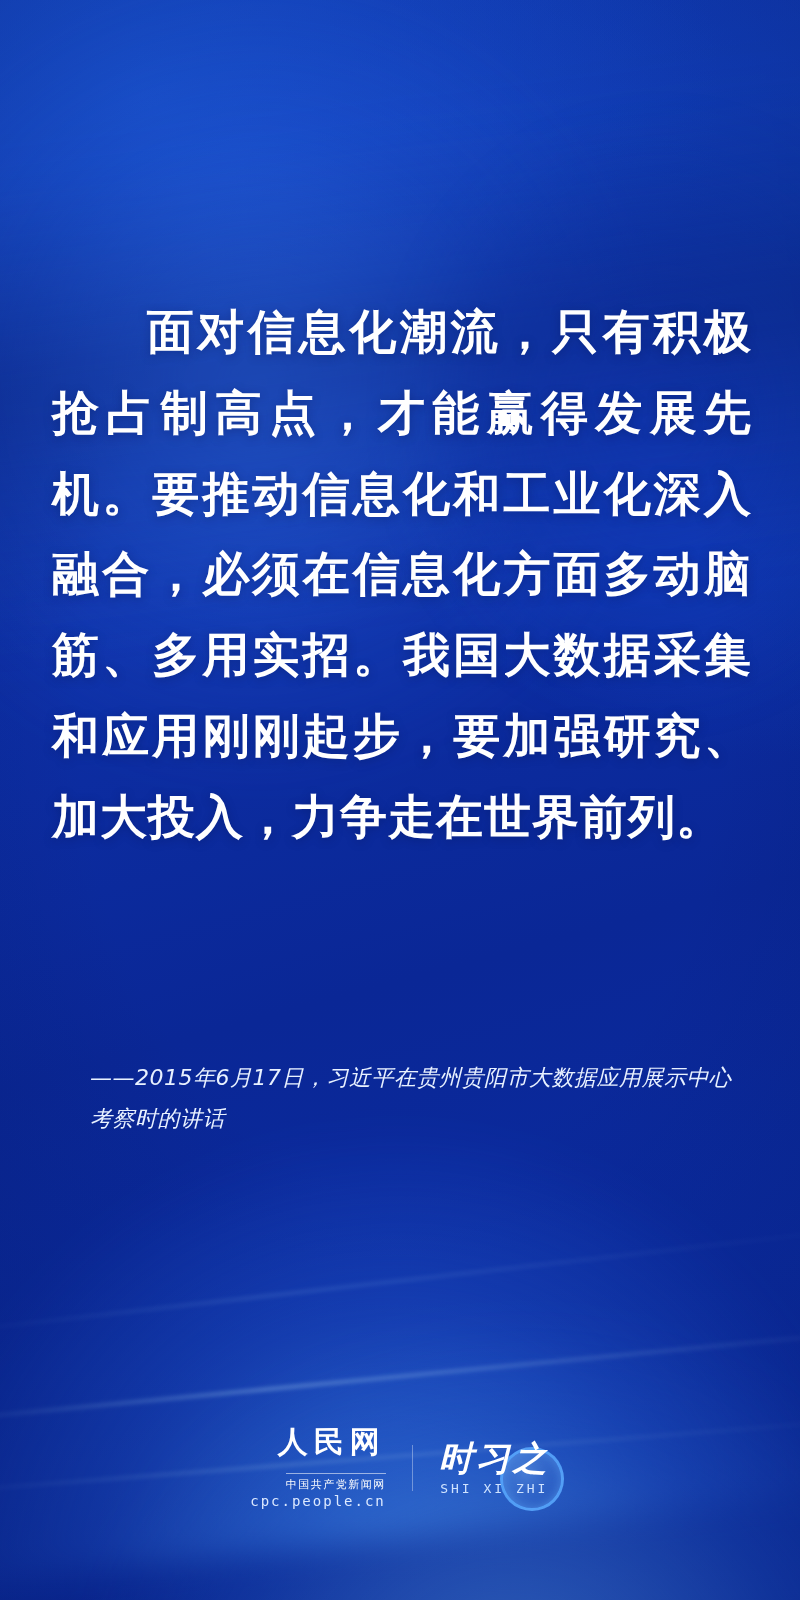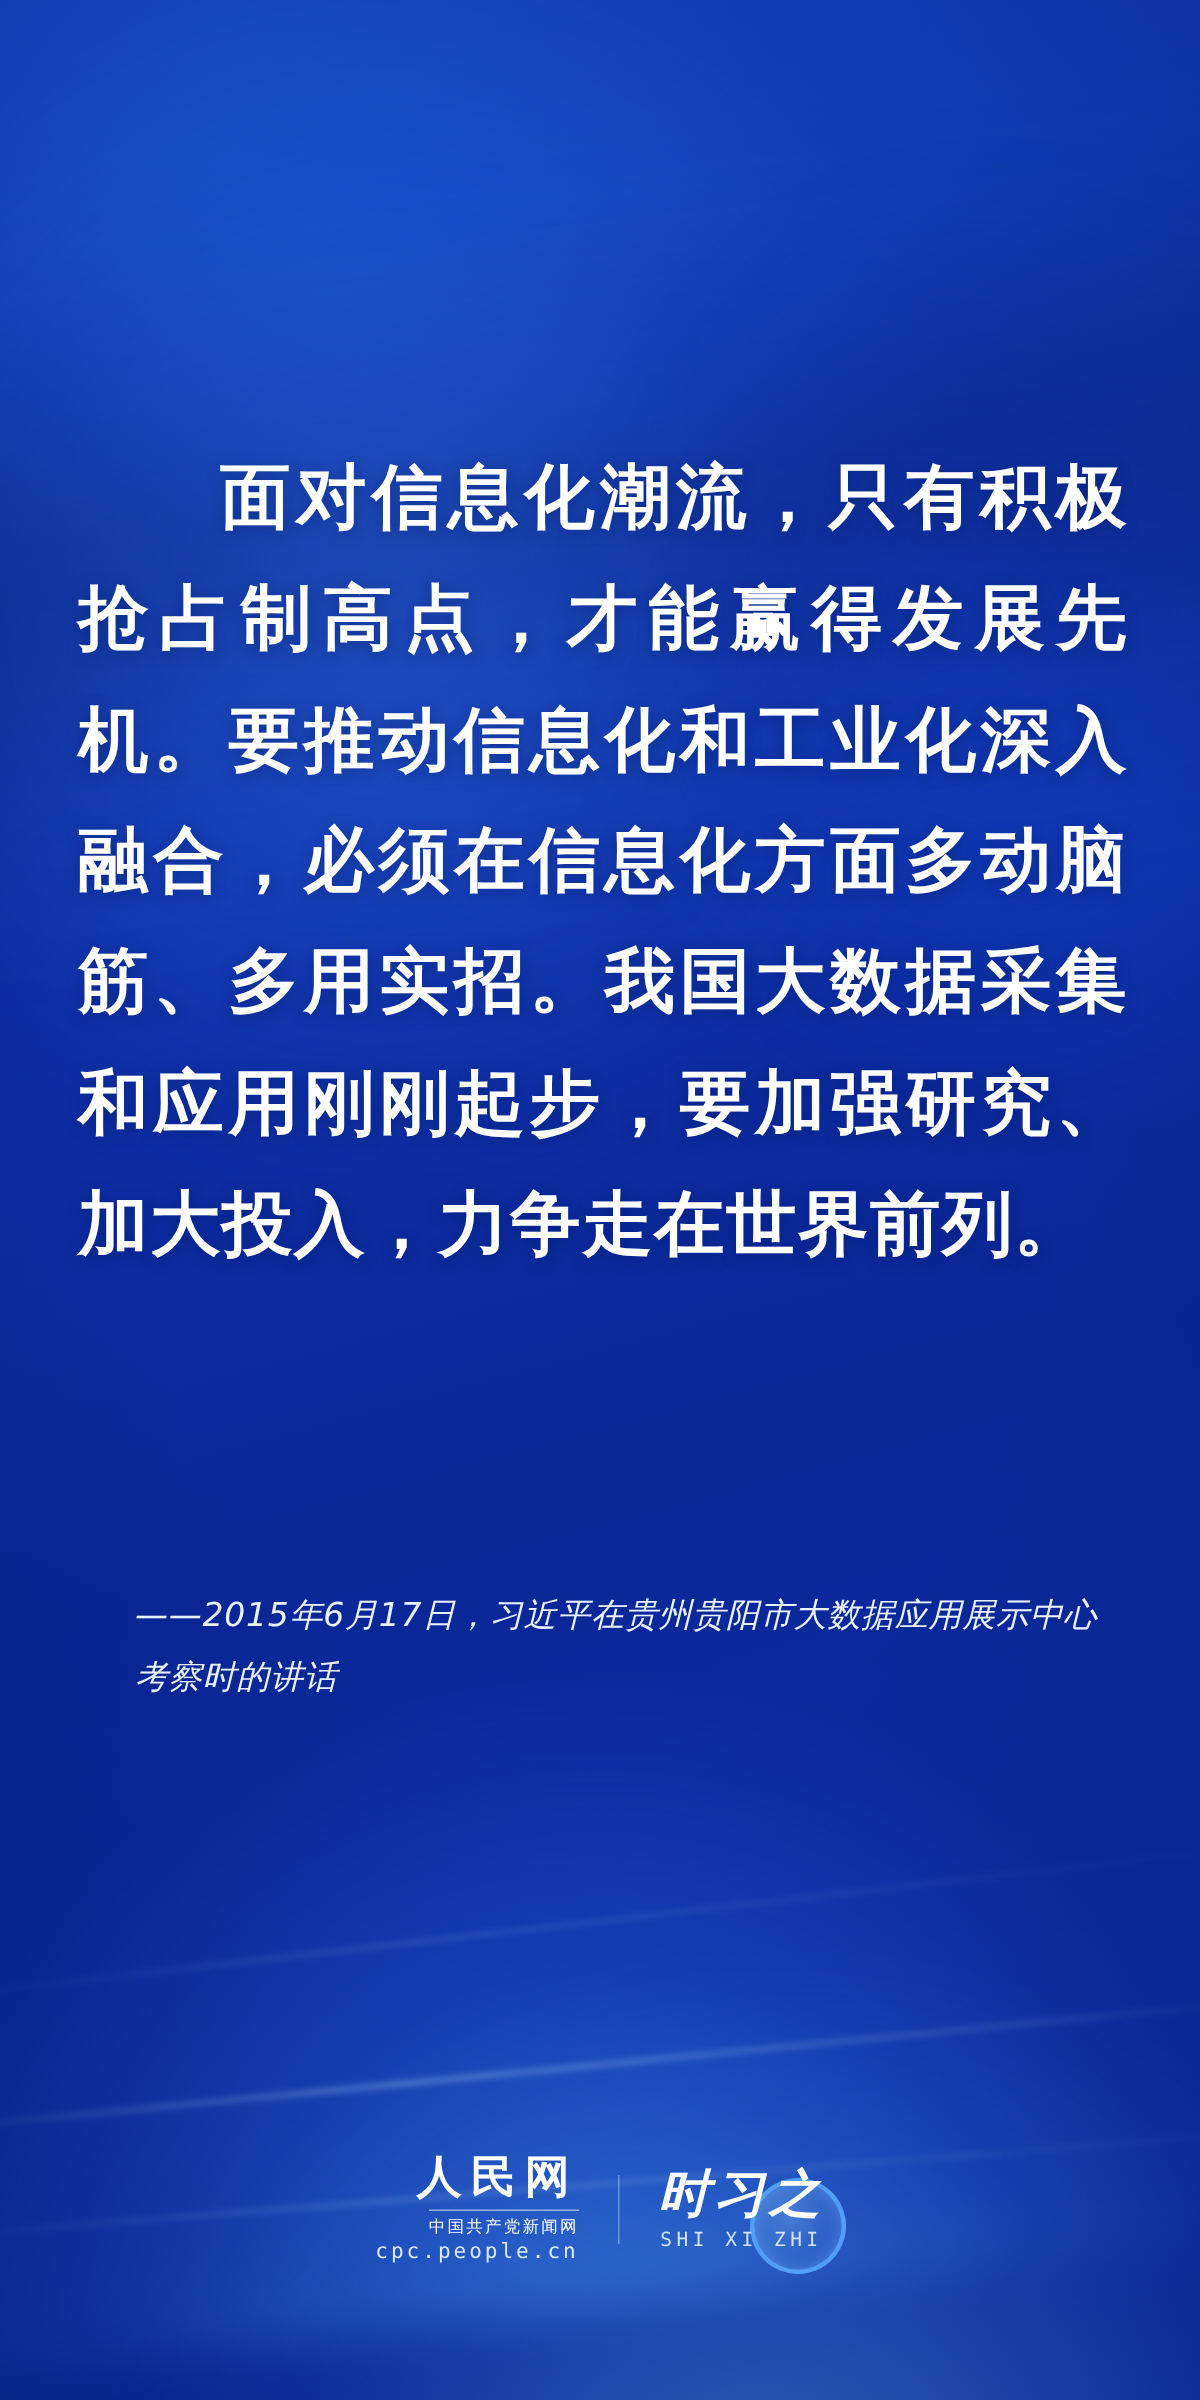--- a/index.html
+++ b/index.html
@@ -140,21 +140,21 @@
     line-height: 1;
   }
   .brand-people .cn {
     font-size: 30px;
     font-weight: bold;
     color: #ffffff;
     letter-spacing: 6px;
     text-indent: 6px;
   }
   .brand-people .sub {
-    margin-top: 6px;
+    margin-top: 16px;
     font-size: 11px;
     color: #ffffff;
     letter-spacing: 1.5px;
     background: rgba(255,255,255,0.0);
     border-top: 1px solid rgba(255,255,255,0.55);
     padding-top: 5px;
   }
   .brand-people .en {
     margin-top: 4px;
     font-size: 14px;

